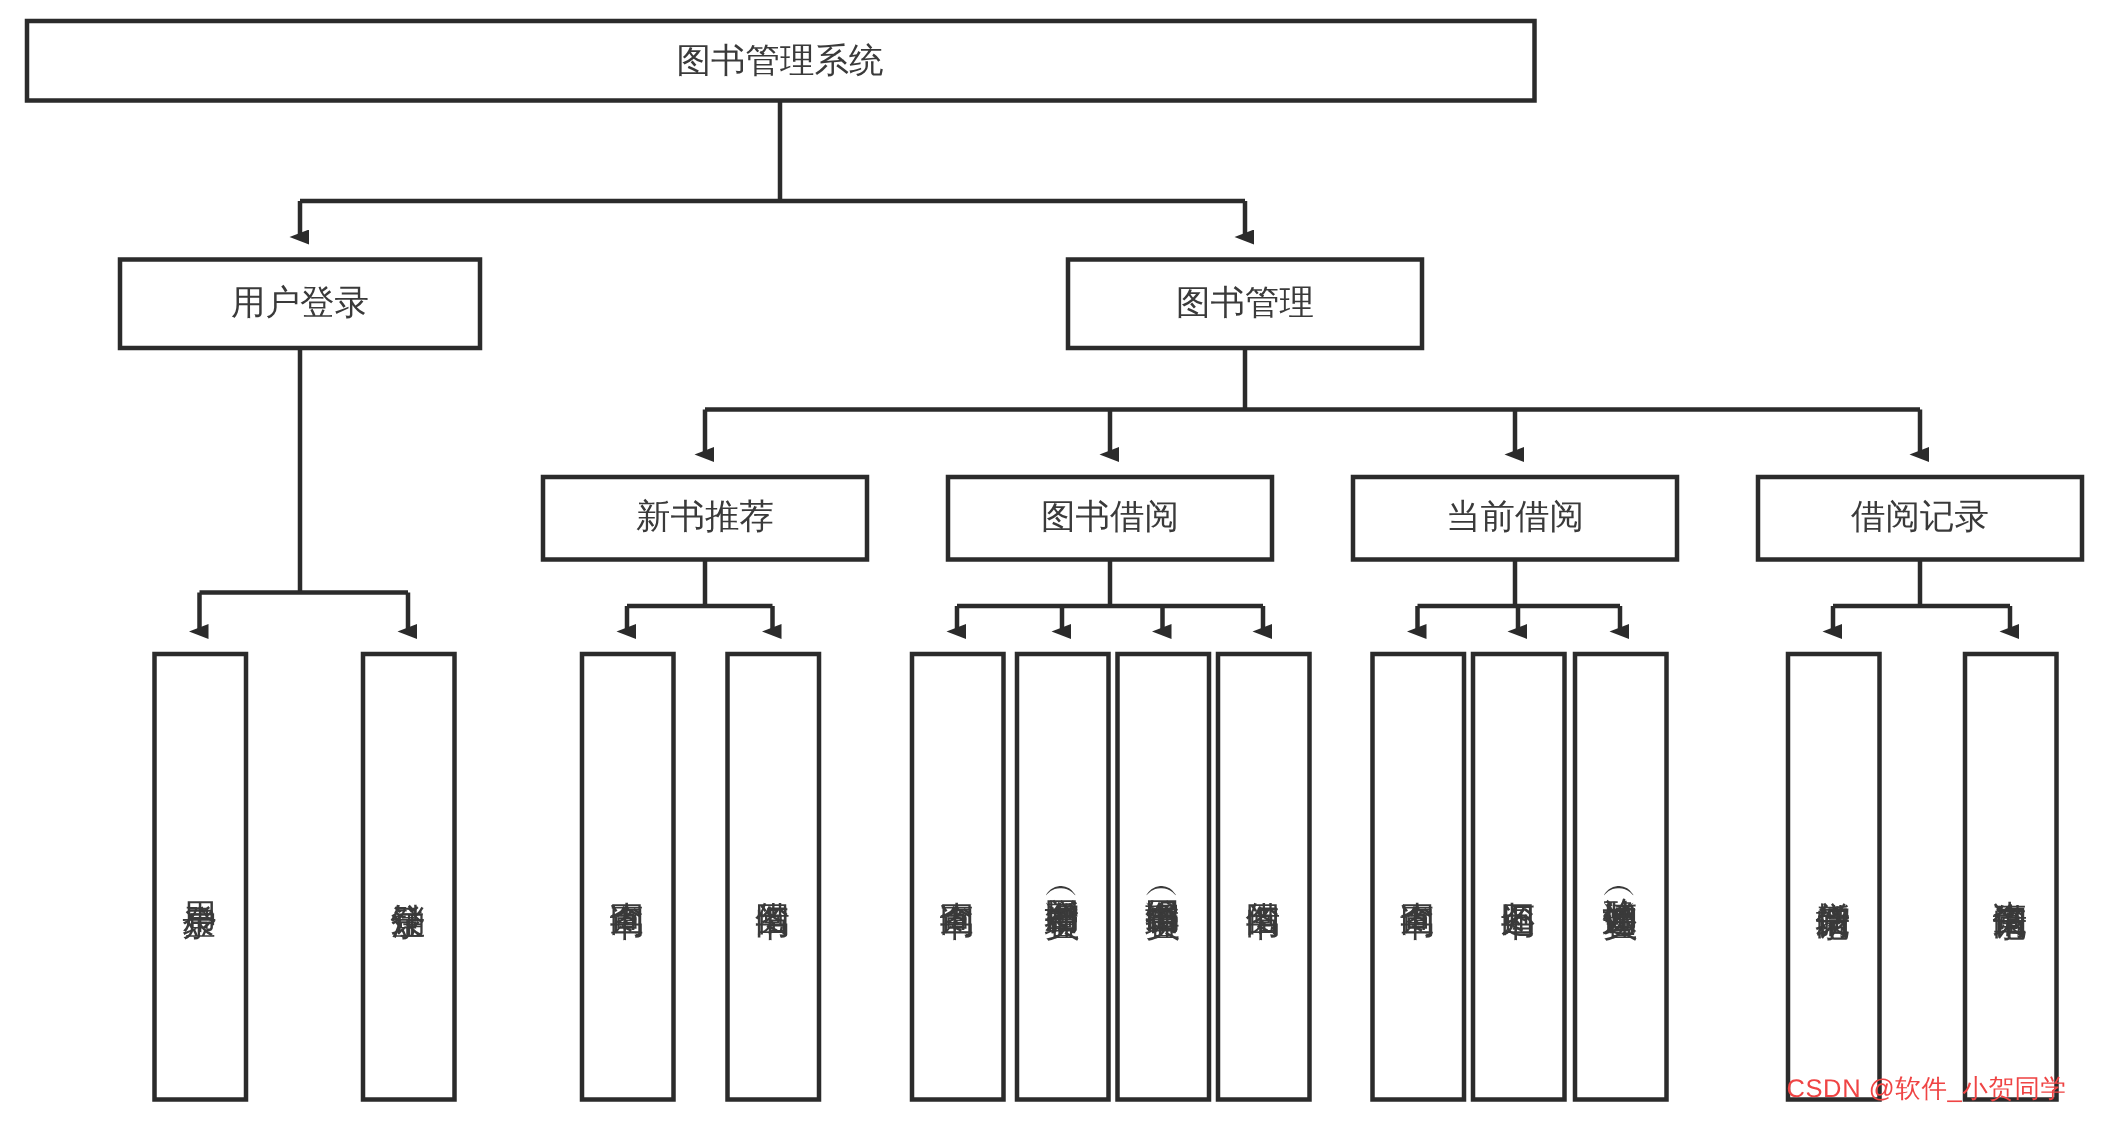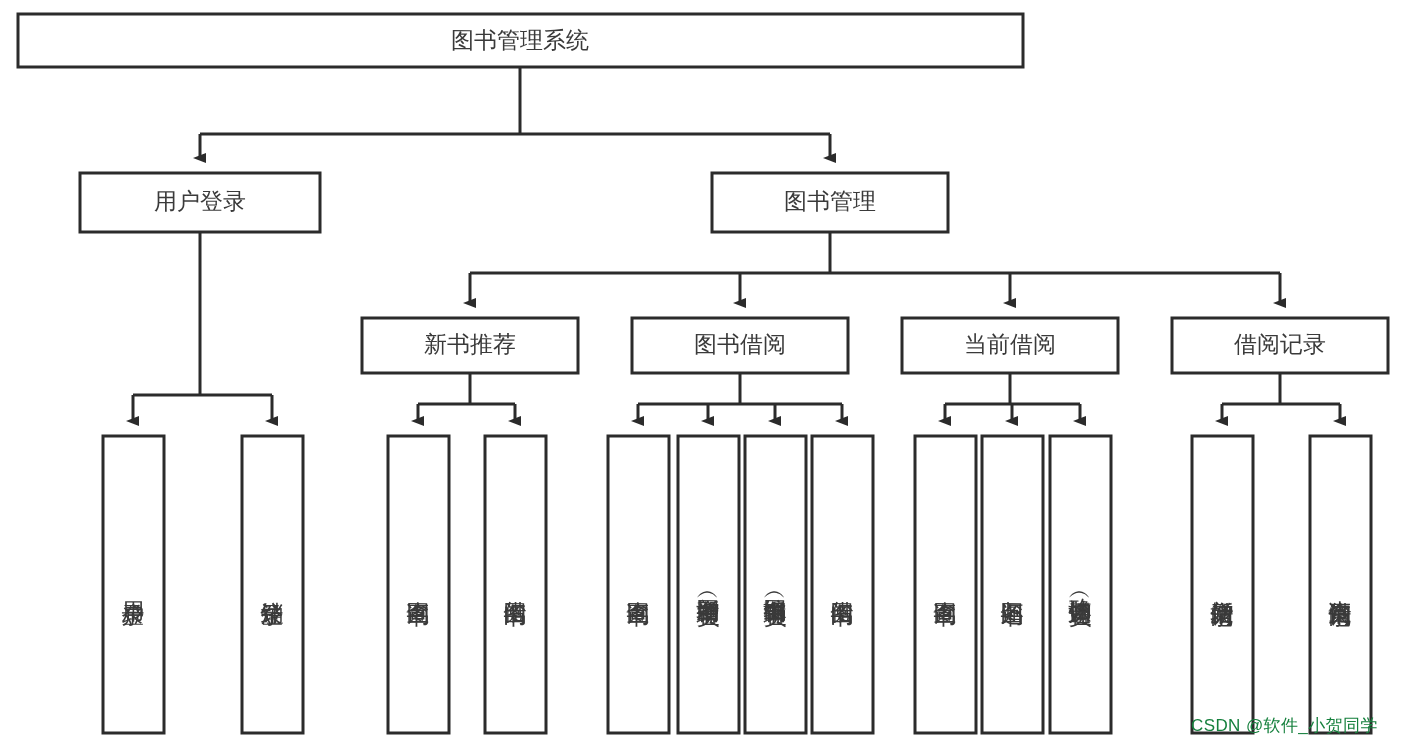--- a/index.html
+++ b/index.html
@@ -66,21 +66,21 @@
     white-space: nowrap;
     text-align: center;
     pointer-events: none;
   }
   #watermark {
     position: absolute;
     left: 1191px;
     top: 714px;
     font-family: "Liberation Sans", "DejaVu Sans", sans-serif;
     font-size: 17px;
-    color: #15803d;
+    color: #ef4444;
     white-space: nowrap;
     letter-spacing: 0.4px;
   }
 </style>
 </head>
 <body>
 
 <div id="diagram-root">
 
   <svg class="flow" viewBox="0 0 1405 747">

